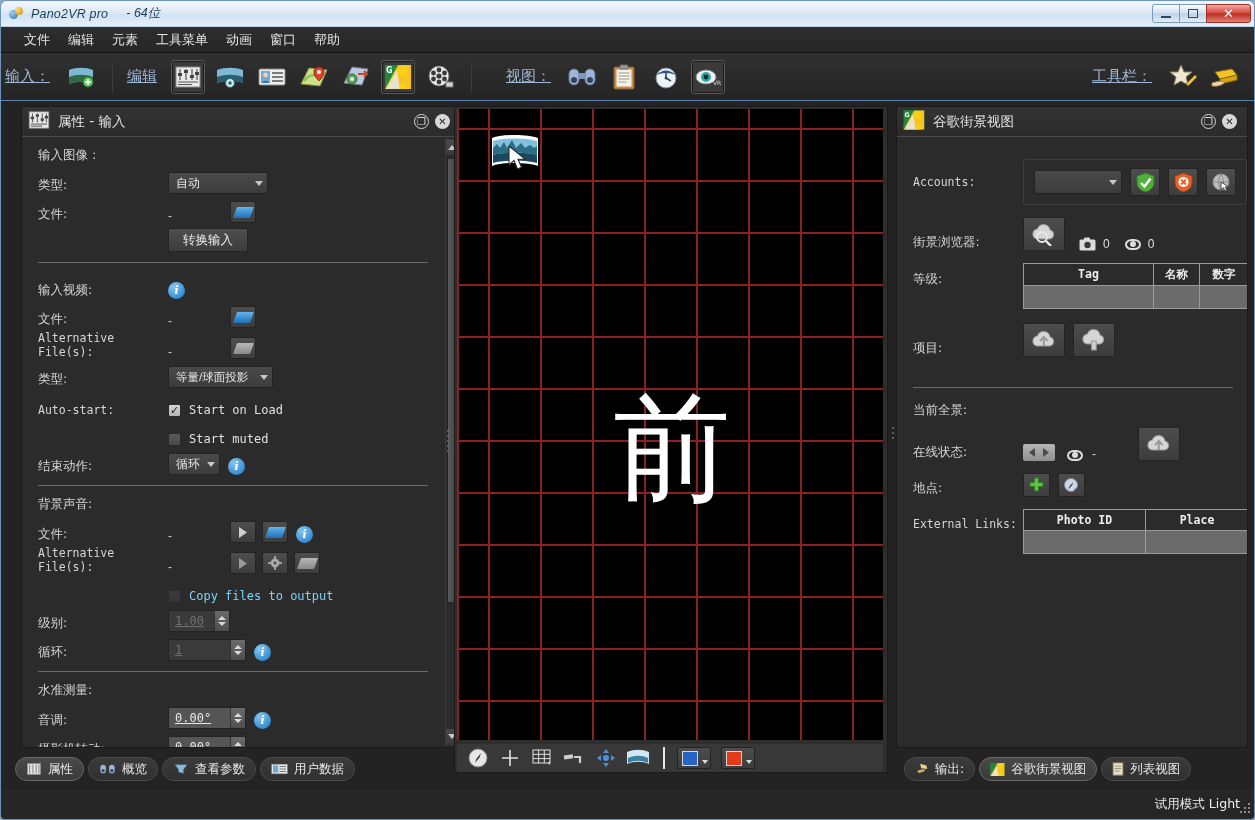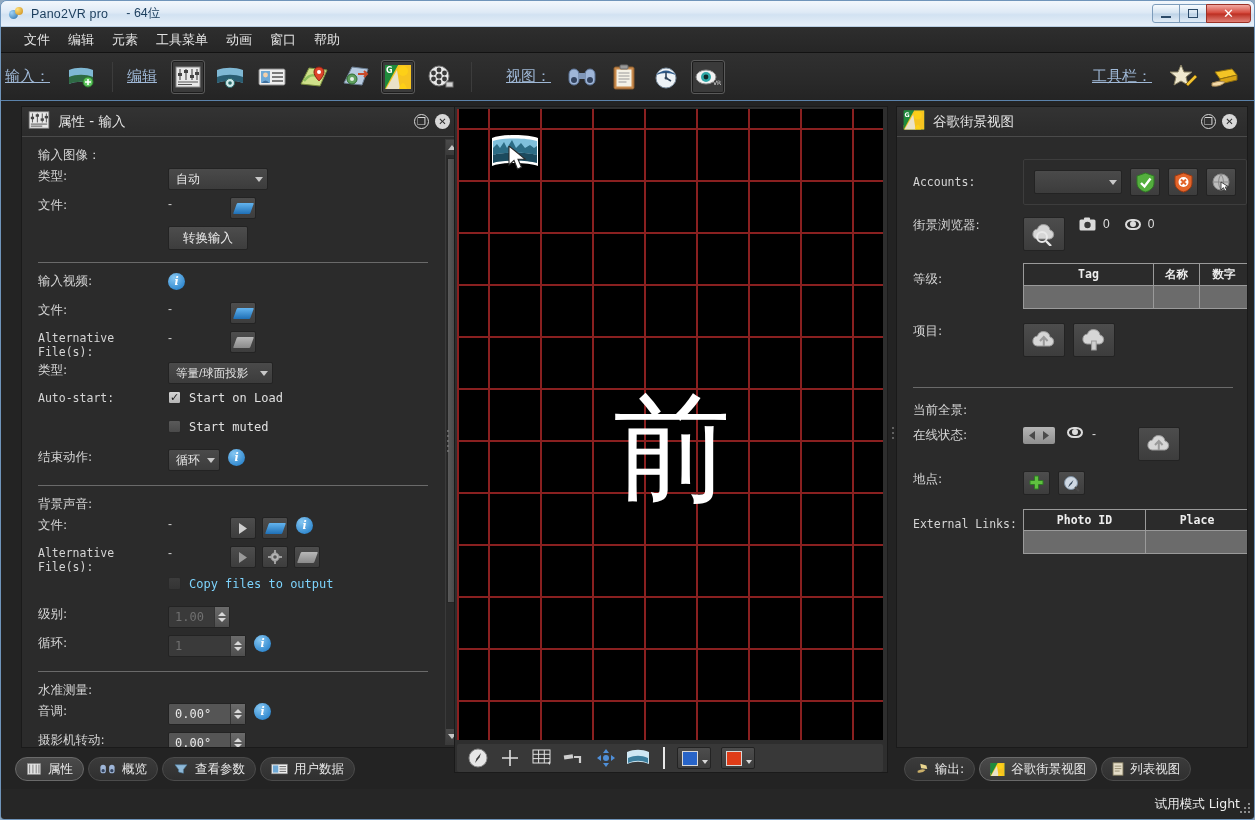--- a/index.html
+++ b/index.html
@@ -13,21 +13,21 @@
     background: linear-gradient(180deg,#d9e6f2 0%, #cfe0f0 100%);
     border: 1px solid #6f94ba;
     border-radius: 7px 7px 4px 4px;
     overflow: hidden;
   }
   
   .titlebar {
     position: absolute; left: 0; top: 0; width: 1255px; height: 26px;
     background: linear-gradient(180deg,#f2f7fc 0%, #dfeaf6 45%, #d2e2f2 55%, #e6eff8 100%);
     border-bottom: 1px solid #b9cfe4;
-    display: flex; align-items: center;
+    display: flex; align-items: center; font-style: italic;
   }
   .app-icon {
     width: 16px; height: 16px; margin: 0 6px 0 8px; position: relative;
   }
   .app-icon .b1 { position:absolute; width:9px;height:9px;border-radius:50%;
      background: radial-gradient(circle at 30% 30%, #9fd2f5, #2a6fa8); left:0; top:4px;}
   .app-icon .b2 { position:absolute; width:8px;height:8px;border-radius:50%;
      background: radial-gradient(circle at 30% 30%, #ffe07a, #c98a18); left:6px; top:1px;}
   .title-text { font-size: 12.5px; color: #1b3d5c; letter-spacing: .2px; }
   .title-watermark {
@@ -96,21 +96,21 @@
   .hdr-circ.o { background: transparent; border:1.6px solid #d8d8d8; color:#d8d8d8; }
   .panel-body { position:absolute; left:0; right:0; top:30px; bottom:0; overflow:hidden; }
 
   #left-panel { left: 20px; top: 105px; width: 440px; height: 642px; }
   #right-panel { left: 895px; top: 105px; width: 352px; height: 642px; }
   #center-panel { left: 453px; top: 105px; width: 434px; height: 667px;
      background:#2e2e2e; border:1px solid #1a1a1a; position:absolute;}
 
   
   .prop-area { padding: 10px 14px 0 16px; position: relative; }
-  .row { display:flex; align-items:flex-start; min-height: 26px; margin-bottom: 3px; }
+  .row { display:flex; align-items:flex-end; min-height: 26px; margin-bottom: 3px; }
   .lbl { color:#d5d5d5; font-size:12.5px; width: 130px; flex:none;
      font-family:"DejaVu Sans","Liberation Sans",sans-serif;}
   .lbl.mono { font-family:"DejaVu Sans Mono","Liberation Mono",monospace; font-size:11.5px;}
   .dash { color:#cfcfcf; font-size:12px; width: 62px; }
   .combo {
     height: 22px; background: linear-gradient(180deg,#4a4a4a,#3c3c3c);
     border: 1px solid #232323; border-radius: 2px; color:#e8e8e8; font-size:12px;
     display:flex; align-items:center; padding: 0 4px 0 7px; position:relative;
   }
   .combo .caret { margin-left:auto; width:0;height:0;border-left:4px solid transparent;
@@ -143,20 +143,21 @@
     display:flex;align-items:center;justify-content:center; color:#1c1c1c;font-size:11px;}
   .chk.off { background: linear-gradient(180deg,#5a5a5a,#4a4a4a); color:transparent;}
   .chk.dis { background: linear-gradient(180deg,#3c3c3c,#343434); border-color:#2a2a2a; color:transparent;}
   .chklabel { color:#e0e0e0; font-size:12px; margin-left:8px;
     font-family:"DejaVu Sans Mono","Liberation Mono",monospace;}
   .chklabel.dis { color:#7dd3fc; }
   .spin {
     height:22px; width:78px; background:#555; border:1px solid #232323; border-radius:2px;
     display:flex; align-items:center; color:#e8e8e8; font-size:12px; padding-left:6px;
     font-family:"DejaVu Sans Mono","Liberation Mono",monospace;
+    text-decoration:underline;
   }
   .spin.dis { background:#3a3a3a; color:#707070; }
   .spin .arrows { margin-left:auto; width:15px; height:20px; background:linear-gradient(180deg,#6b6b6b,#4e4e4e);
     border-left:1px solid #333; display:flex;flex-direction:column;align-items:center;justify-content:center; gap:2px;}
   .spin .arrows .up { width:0;height:0;border-left:4px solid transparent;border-right:4px solid transparent;border-bottom:4px solid #d8d8d8;}
   .spin .arrows .dn { width:0;height:0;border-left:4px solid transparent;border-right:4px solid transparent;border-top:4px solid #d8d8d8;}
   .divider { height:1px; background:#6a6a6a; margin: 10px 0 10px 0; }
   .sect-label { color:#d5d5d5; font-size:12.5px; margin-bottom:4px;
      font-family:"DejaVu Sans","Liberation Sans",sans-serif;}
 

